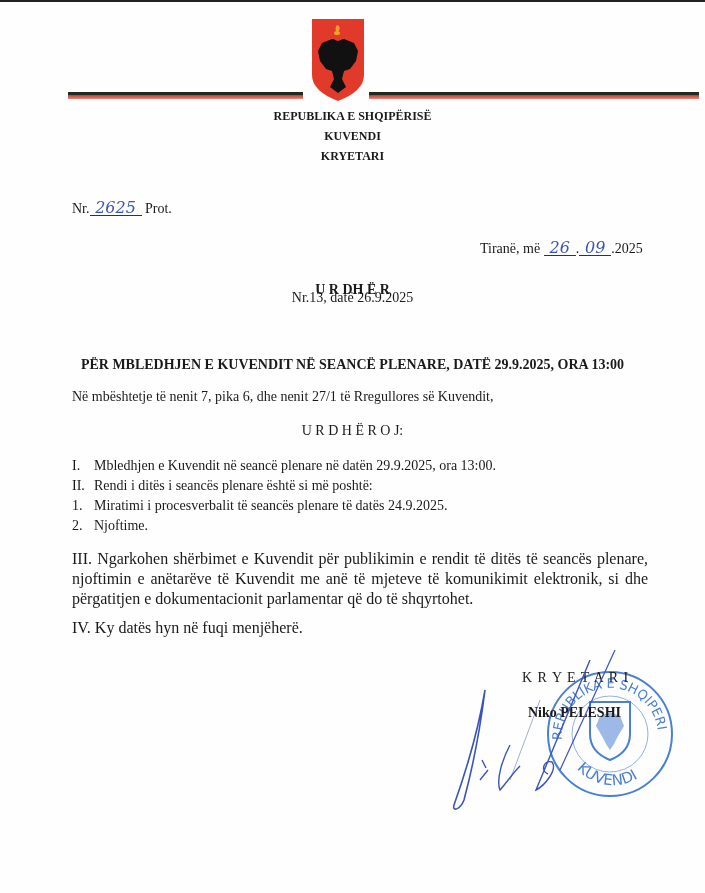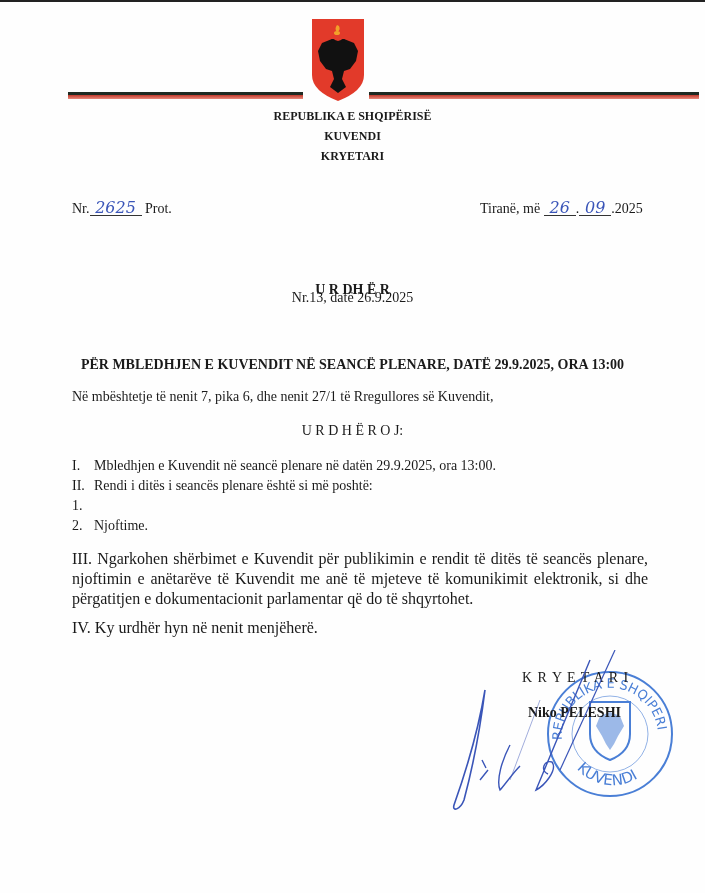--- a/index.html
+++ b/index.html
@@ -54,21 +54,21 @@
 <div class="center hdr" style="top:126px;">KUVENDI</div>
 <div class="center hdr" style="top:146px;">KRYETARI</div>
 
 <div class="abs" style="left:72px; top:201px;">
   <span>Nr.</span><span class="blank hand" style="width:52px;">2625</span>
   <span>Prot.</span>
 </div>
 
 <div class="abs" style="left:480px; top:201px;">
   <span>Tiranë, më</span>
-  <span class="blank hand" style="width:32px;">26</span><span>.</span><span class="blank hand" style="width:32px;">09</span><span>.2025</span>
+  <span class="blank hand" style="width:32px;margin-top:40px;">26</span><span>.</span><span class="blank hand" style="width:32px;">09</span><span>.2025</span>
 </div>
 
 <div class="center" style="top:262px; font-weight:bold; font-size:14px;margin-top:20px;">U R DH Ë R</div>
 <div class="center" style="top:290px; font-size:14px;">Nr.13, datë 26.9.2025</div>
 
 <div class="center" style="top:357px; font-weight:bold; font-size:14px;">PËR MBLEDHJEN E KUVENDIT NË SEANCË PLENARE, DATË 29.9.2025, ORA 13:00</div>
 
 <div class="abs" style="left:72px; top:389px;">Në mbështetje të nenit 7, pika 6, dhe nenit 27/1 të Rregullores së Kuvendit,</div>
 <div class="center" style="top:423px; font-size:14px;">U R D H Ë R O J:</div>
 
@@ -76,29 +76,30 @@
   <div class="row">
       <span class="num">I.</span>
       <span>Mbledhjen e Kuvendit në seancë plenare në datën 29.9.2025, ora 13:00.</span>
     </div>
   <div class="row">
       <span class="num">II.</span>
       <span>Rendi i ditës i seancës plenare është si më poshtë:</span>
     </div>
   <div class="row">
       <span class="num">1.</span>
+      <span>Miratimi i procesverbalit të seancës plenare të datës 24.9.2025.</span>
     </div>
   <div class="row">
       <span class="num">2.</span>
       <span>Njoftime.</span>
     </div>
 </div>
 
 <div class="para" style="top:549px;">III. Ngarkohen shërbimet e Kuvendit për publikimin e rendit të ditës të seancës plenare, njoftimin e anëtarëve të Kuvendit me anë të mjeteve të komunikimit elektronik, si dhe përgatitjen e dokumentacionit parlamentar që do të shqyrtohet.</div>
-<div class="para" style="top:618px;">IV. Ky urdhër hyn në nenit menjëherë.</div>
+<div class="para" style="top:618px;">IV. Ky datës hyn në fuqi menjëherë.</div>
 
 <svg class="sig" style="left:540px; top:662px; width:140px; height:140px;" viewBox="0 0 140 140">
   <defs>
     <path id="arcTop" d="M22 78 A48 48 0 0 1 118 70"></path>
     <path id="arcBot" d="M32 100 A48 48 0 0 0 118 92"></path>
   </defs>
   <circle cx="70" cy="72" r="62" fill="none" stroke="#4a7fd6" stroke-width="2"></circle>
   <circle cx="70" cy="72" r="38" fill="none" stroke="#4a7fd6" stroke-width="1" opacity="0.6"></circle>
   <path d="M50 40 H90 V72 Q90 90 70 98 Q50 90 50 72 Z" fill="none" stroke="#4a7fd6" stroke-width="2"></path>
   <path d="M70 50 L60 54 L56 64 L62 74 L66 82 L70 88 L74 82 L78 74 L84 64 L80 54 Z" fill="#4a7fd6" opacity="0.55"></path>

